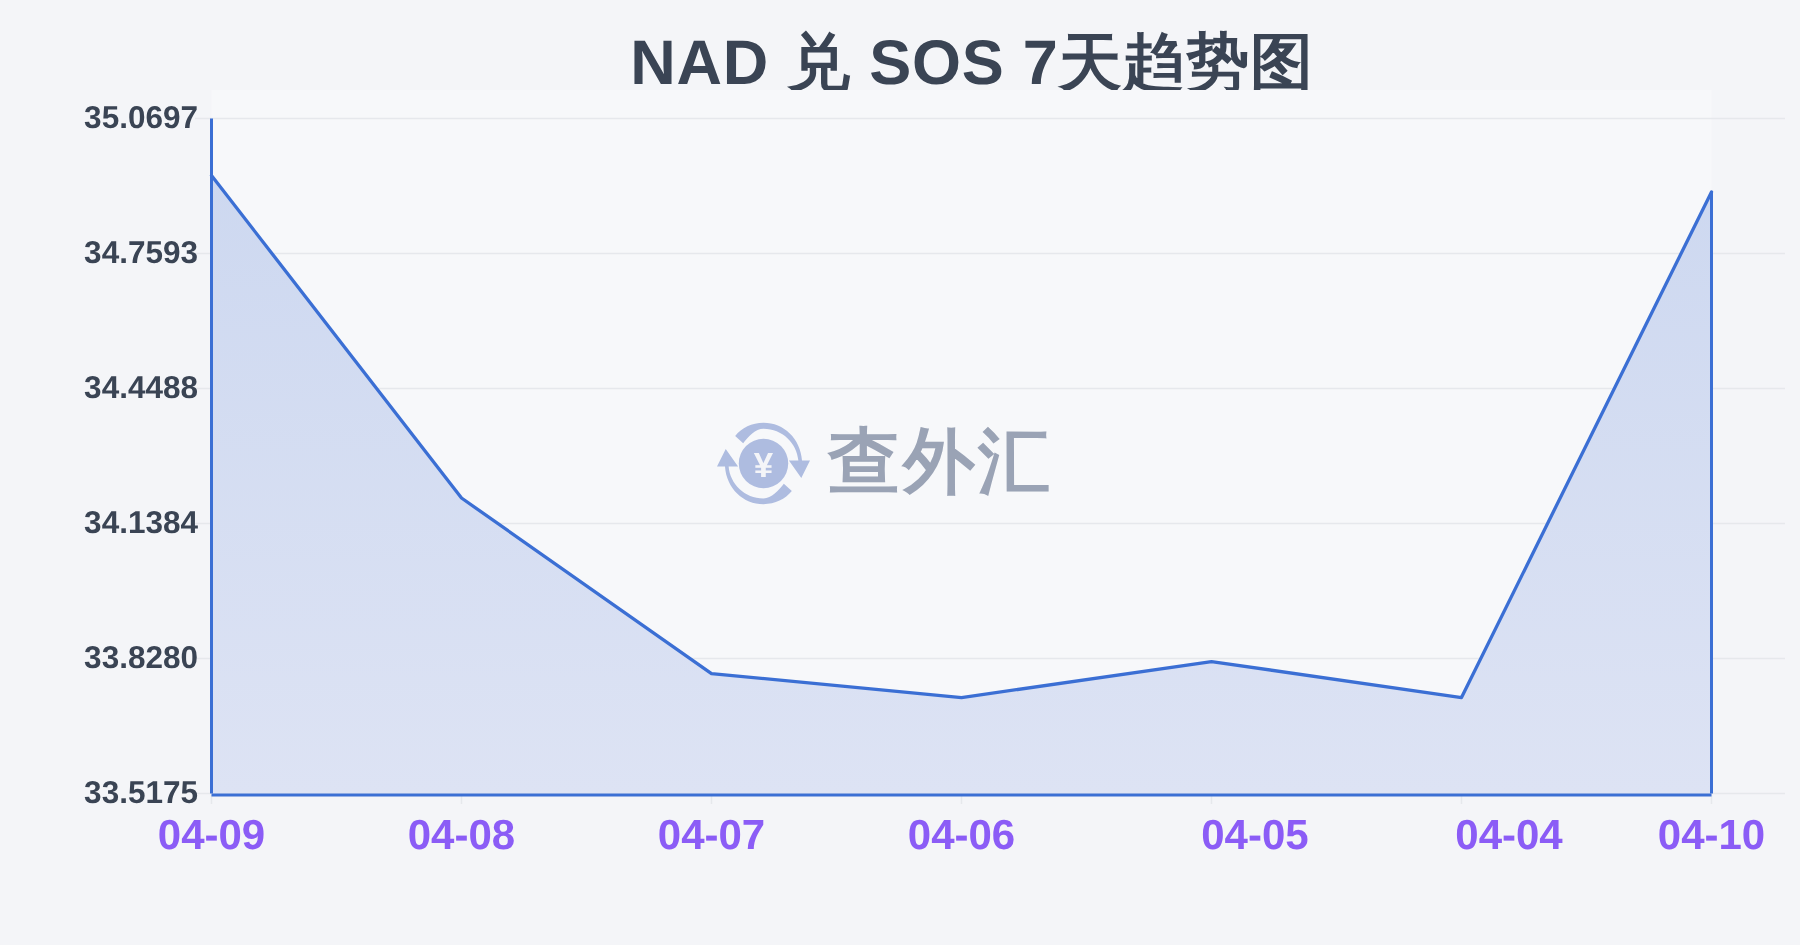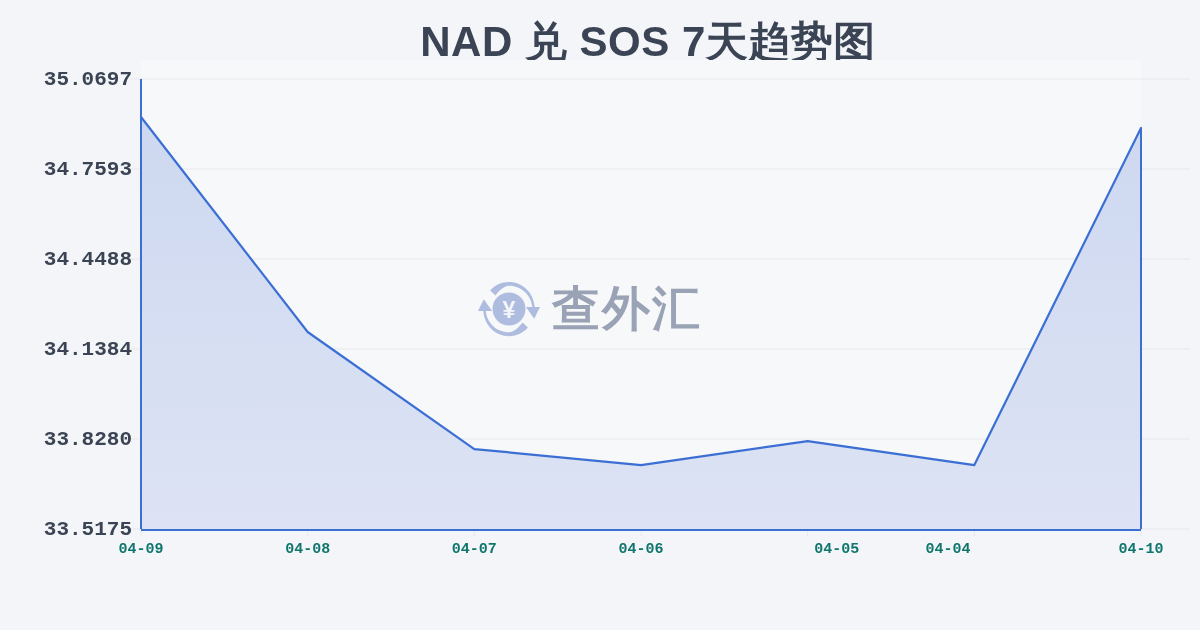--- a/index.html
+++ b/index.html
@@ -34,21 +34,20 @@
     white-space: nowrap;
     padding-left: 48px;
   }
   
   #plot-wrap {
     position: absolute;
     left: 0;
     top: 0;
     width: 1200px;
     height: 478px;
-    font-family: Liberation Mono, monospace;
   }
   #plot-svg {
     position: absolute;
     left: 0;
     top: 0;
     display: block;
   }
   
   .axis-layer {
     position: absolute;
@@ -64,23 +63,23 @@
     text-align: right;
     font-size: 21px;
     font-weight: bold;
     color: #3a4454;
     white-space: nowrap;
     transform: translateY(-50%);
   }
   .x-tick-label {
     position: absolute;
     top: 541px;
-    font-size: 15px;
+    font-size: 28px;
     font-weight: bold;
-    color: #0f766e;
+    color: #8b5cf6;
     white-space: nowrap;
     transform: translateX(-50%);
   }
   
   #watermark {
     position: absolute;
     left: 478px;
     top: 278px;
     display: flex;
     align-items: center;
@@ -147,21 +146,21 @@
         <div class="y-tick-label" style="top: 348.994px;">34.1384</div>
         <div class="y-tick-label" style="top: 438.983px;">33.8280</div>
         <div class="y-tick-label" style="top: 529px;">33.5175</div>
       </div>
     <div class="axis-layer" id="x-labels">
         <div class="x-tick-label" style="left: 141px;">04-09</div>
         <div class="x-tick-label" style="left: 307.667px;">04-08</div>
         <div class="x-tick-label" style="left: 474.333px;">04-07</div>
         <div class="x-tick-label" style="left: 641px;">04-06</div>
         <div class="x-tick-label" style="left: 807.667px; margin-left: 29px;">04-05</div>
-        <div class="x-tick-label" style="left: 948px;">04-04</div>
+        <div class="x-tick-label" style="left: 1006px;">04-04</div>
         <div class="x-tick-label" style="left: 1141px;">04-10</div>
       </div>
   </div>
 
   <div id="watermark">
     <svg id="watermark-mark" viewBox="0 0 64 64">
       <path d="M32 8 C 45 8, 55 18, 56 30 L 49.5 30 L 58 42 L 64 30 L 58.5 30
                C 57.5 15, 46 4, 32 4 C 24 4, 17 7.5, 12.5 13 L 18 18
                C 21.5 13.5, 26.5 8, 32 8 Z" fill="#aebce0"></path>
       <path d="M32 56 C 19 56, 9 46, 8 34 L 14.5 34 L 6 22 L 0 34 L 5.5 34

